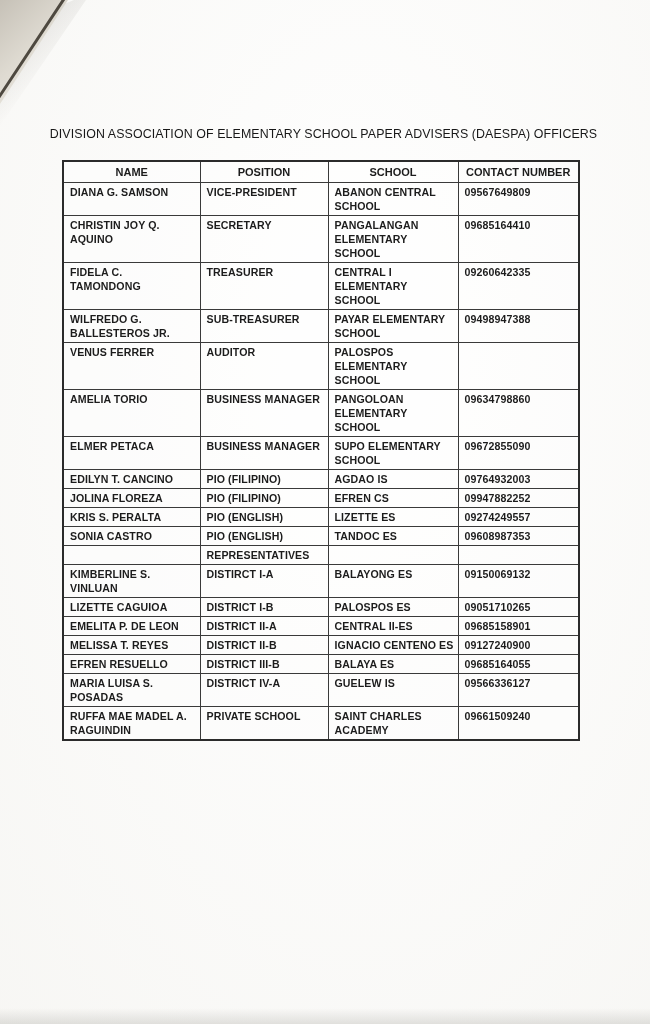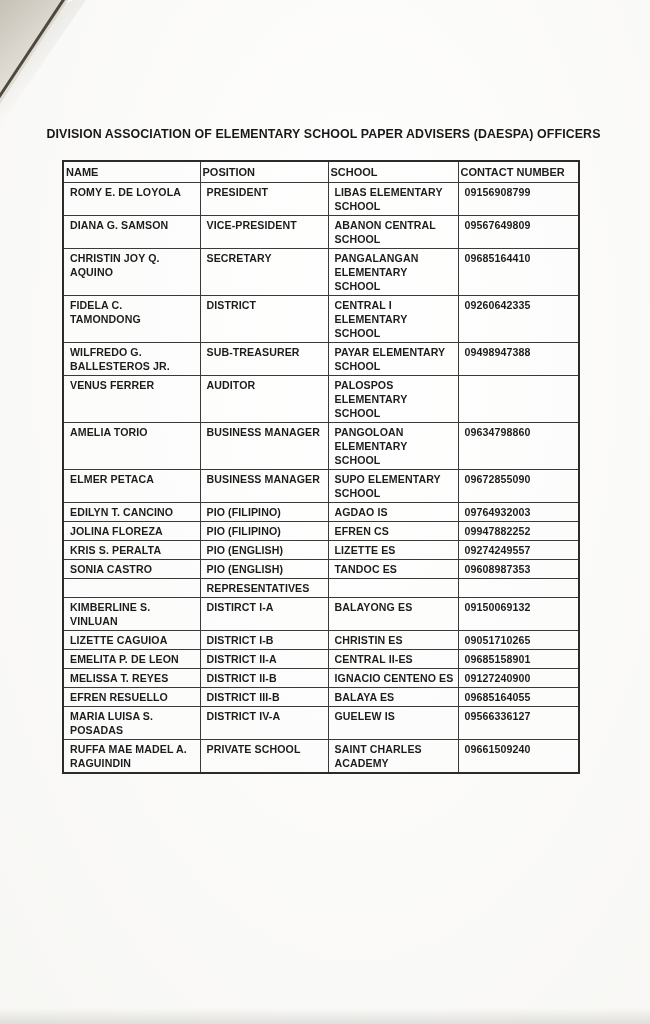--- a/index.html
+++ b/index.html
@@ -22,32 +22,32 @@
     background:#4e4940; transform:rotate(-56.5deg); transform-origin:left center;
     border-radius:2px;
   }
   .corner-shadow {
     position:absolute; top:0; left:0; width:86px; height:126px;
     clip-path:polygon(0 30px, 74px 0, 86px 0, 0 126px);
     background:linear-gradient(135deg, rgba(90,85,75,0.22), rgba(90,85,75,0) 60%);
   }
   .doc-title {
     position:absolute; top:127px; left:0; width:647px;
-    text-align:center; font-size:12.4px; font-weight:700; color:#181818;
+    text-align:center; font-size:12.4px; font-weight:400; color:#181818;
     letter-spacing:0.1px;
   }
   table.officers {
     position:absolute; left:62px; top:160px; width:516px;
     border-collapse:collapse; table-layout:fixed;
     border:2px solid #2b2b2b;
     background:rgba(255,255,255,0.4);
   }
   table.officers th, table.officers td { border:1px solid #3a3a3a; color:#1c1c1c; }
   table.officers th {
-    height:21px; font-size:11px; font-weight:700; text-align:left;
+    height:21px; font-size:11px; font-weight:700; text-align:center;
     vertical-align:middle; padding:1px 2px;
   }
   table.officers td {
     font-size:10.6px; font-weight:700; vertical-align:top;
     padding:2px 4px 2px 6px; line-height:14px; letter-spacing:0.1px;
     overflow:hidden;
   }
   tr.tall { height:33px; }
   tr.short { height:16px;margin-top:24px; }
   .bottom-shade {
@@ -76,40 +76,34 @@
     <thead>
       <tr>
         <th>NAME</th>
         <th>POSITION</th>
         <th>SCHOOL</th>
         <th>CONTACT NUMBER</th>
       </tr>
     </thead>
     <tbody>
         <tr class="tall">
-          <td>ROMY E. DE LOYOLA</td>
-          <td>PRESIDENT</td>
-          <td>LIBAS ELEMENTARY SCHOOL</td>
-          <td>09156908799</td>
-        </tr>
-        <tr class="tall">
           <td>DIANA G. SAMSON</td>
           <td>VICE-PRESIDENT</td>
           <td>ABANON CENTRAL SCHOOL</td>
           <td>09567649809</td>
         </tr>
         <tr class="tall">
           <td>CHRISTIN JOY Q. AQUINO</td>
           <td>SECRETARY</td>
           <td>PANGALANGAN ELEMENTARY SCHOOL</td>
           <td>09685164410</td>
         </tr>
         <tr class="tall">
           <td>FIDELA C. TAMONDONG</td>
-          <td>DISTRICT</td>
+          <td>TREASURER</td>
           <td>CENTRAL I ELEMENTARY SCHOOL</td>
           <td>09260642335</td>
         </tr>
         <tr class="tall">
           <td>WILFREDO G. BALLESTEROS JR.</td>
           <td>SUB-TREASURER</td>
           <td>PAYAR ELEMENTARY SCHOOL</td>
           <td>09498947388</td>
         </tr>
         <tr class="tall">
@@ -162,21 +156,21 @@
         </tr>
         <tr class="short">
           <td>KIMBERLINE S. VINLUAN</td>
           <td>DISTIRCT I-A</td>
           <td>BALAYONG ES</td>
           <td>09150069132</td>
         </tr>
         <tr class="short">
           <td>LIZETTE CAGUIOA</td>
           <td>DISTRICT I-B</td>
-          <td>CHRISTIN ES</td>
+          <td>PALOSPOS ES</td>
           <td>09051710265</td>
         </tr>
         <tr class="short">
           <td>EMELITA P. DE LEON</td>
           <td>DISTRICT II-A</td>
           <td>CENTRAL II-ES</td>
           <td>09685158901</td>
         </tr>
         <tr class="short">
           <td>MELISSA T. REYES</td>

